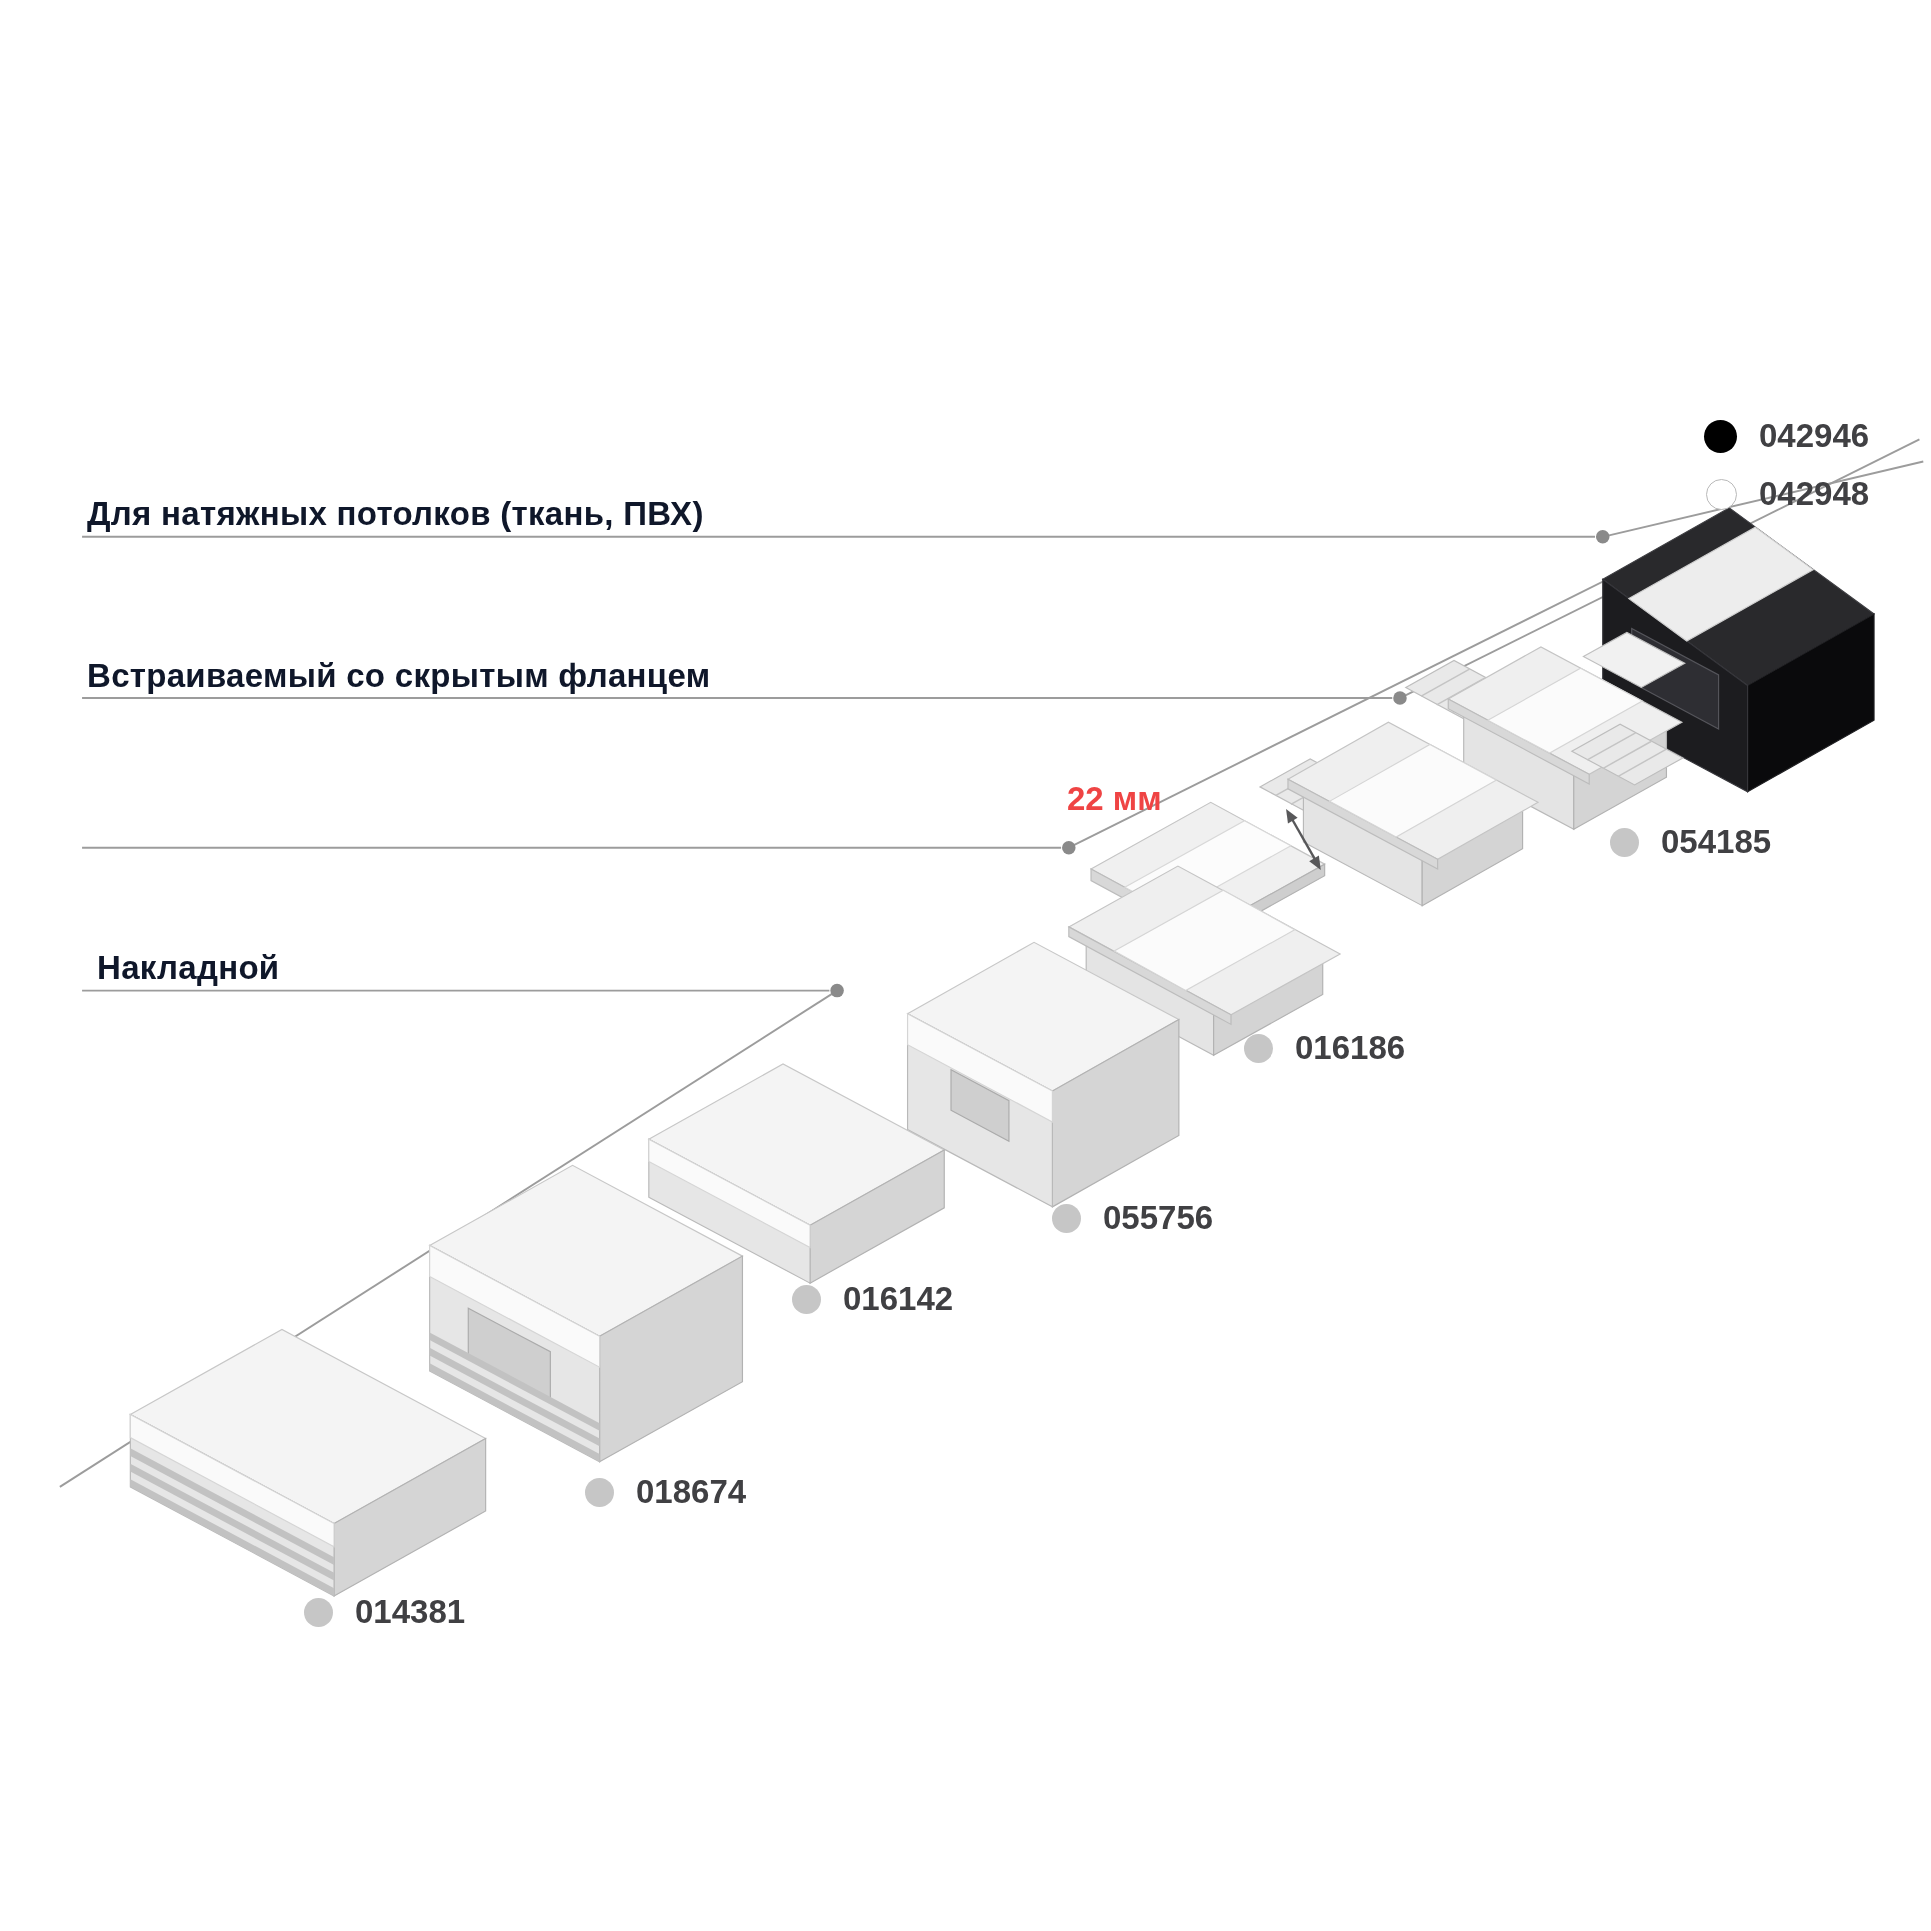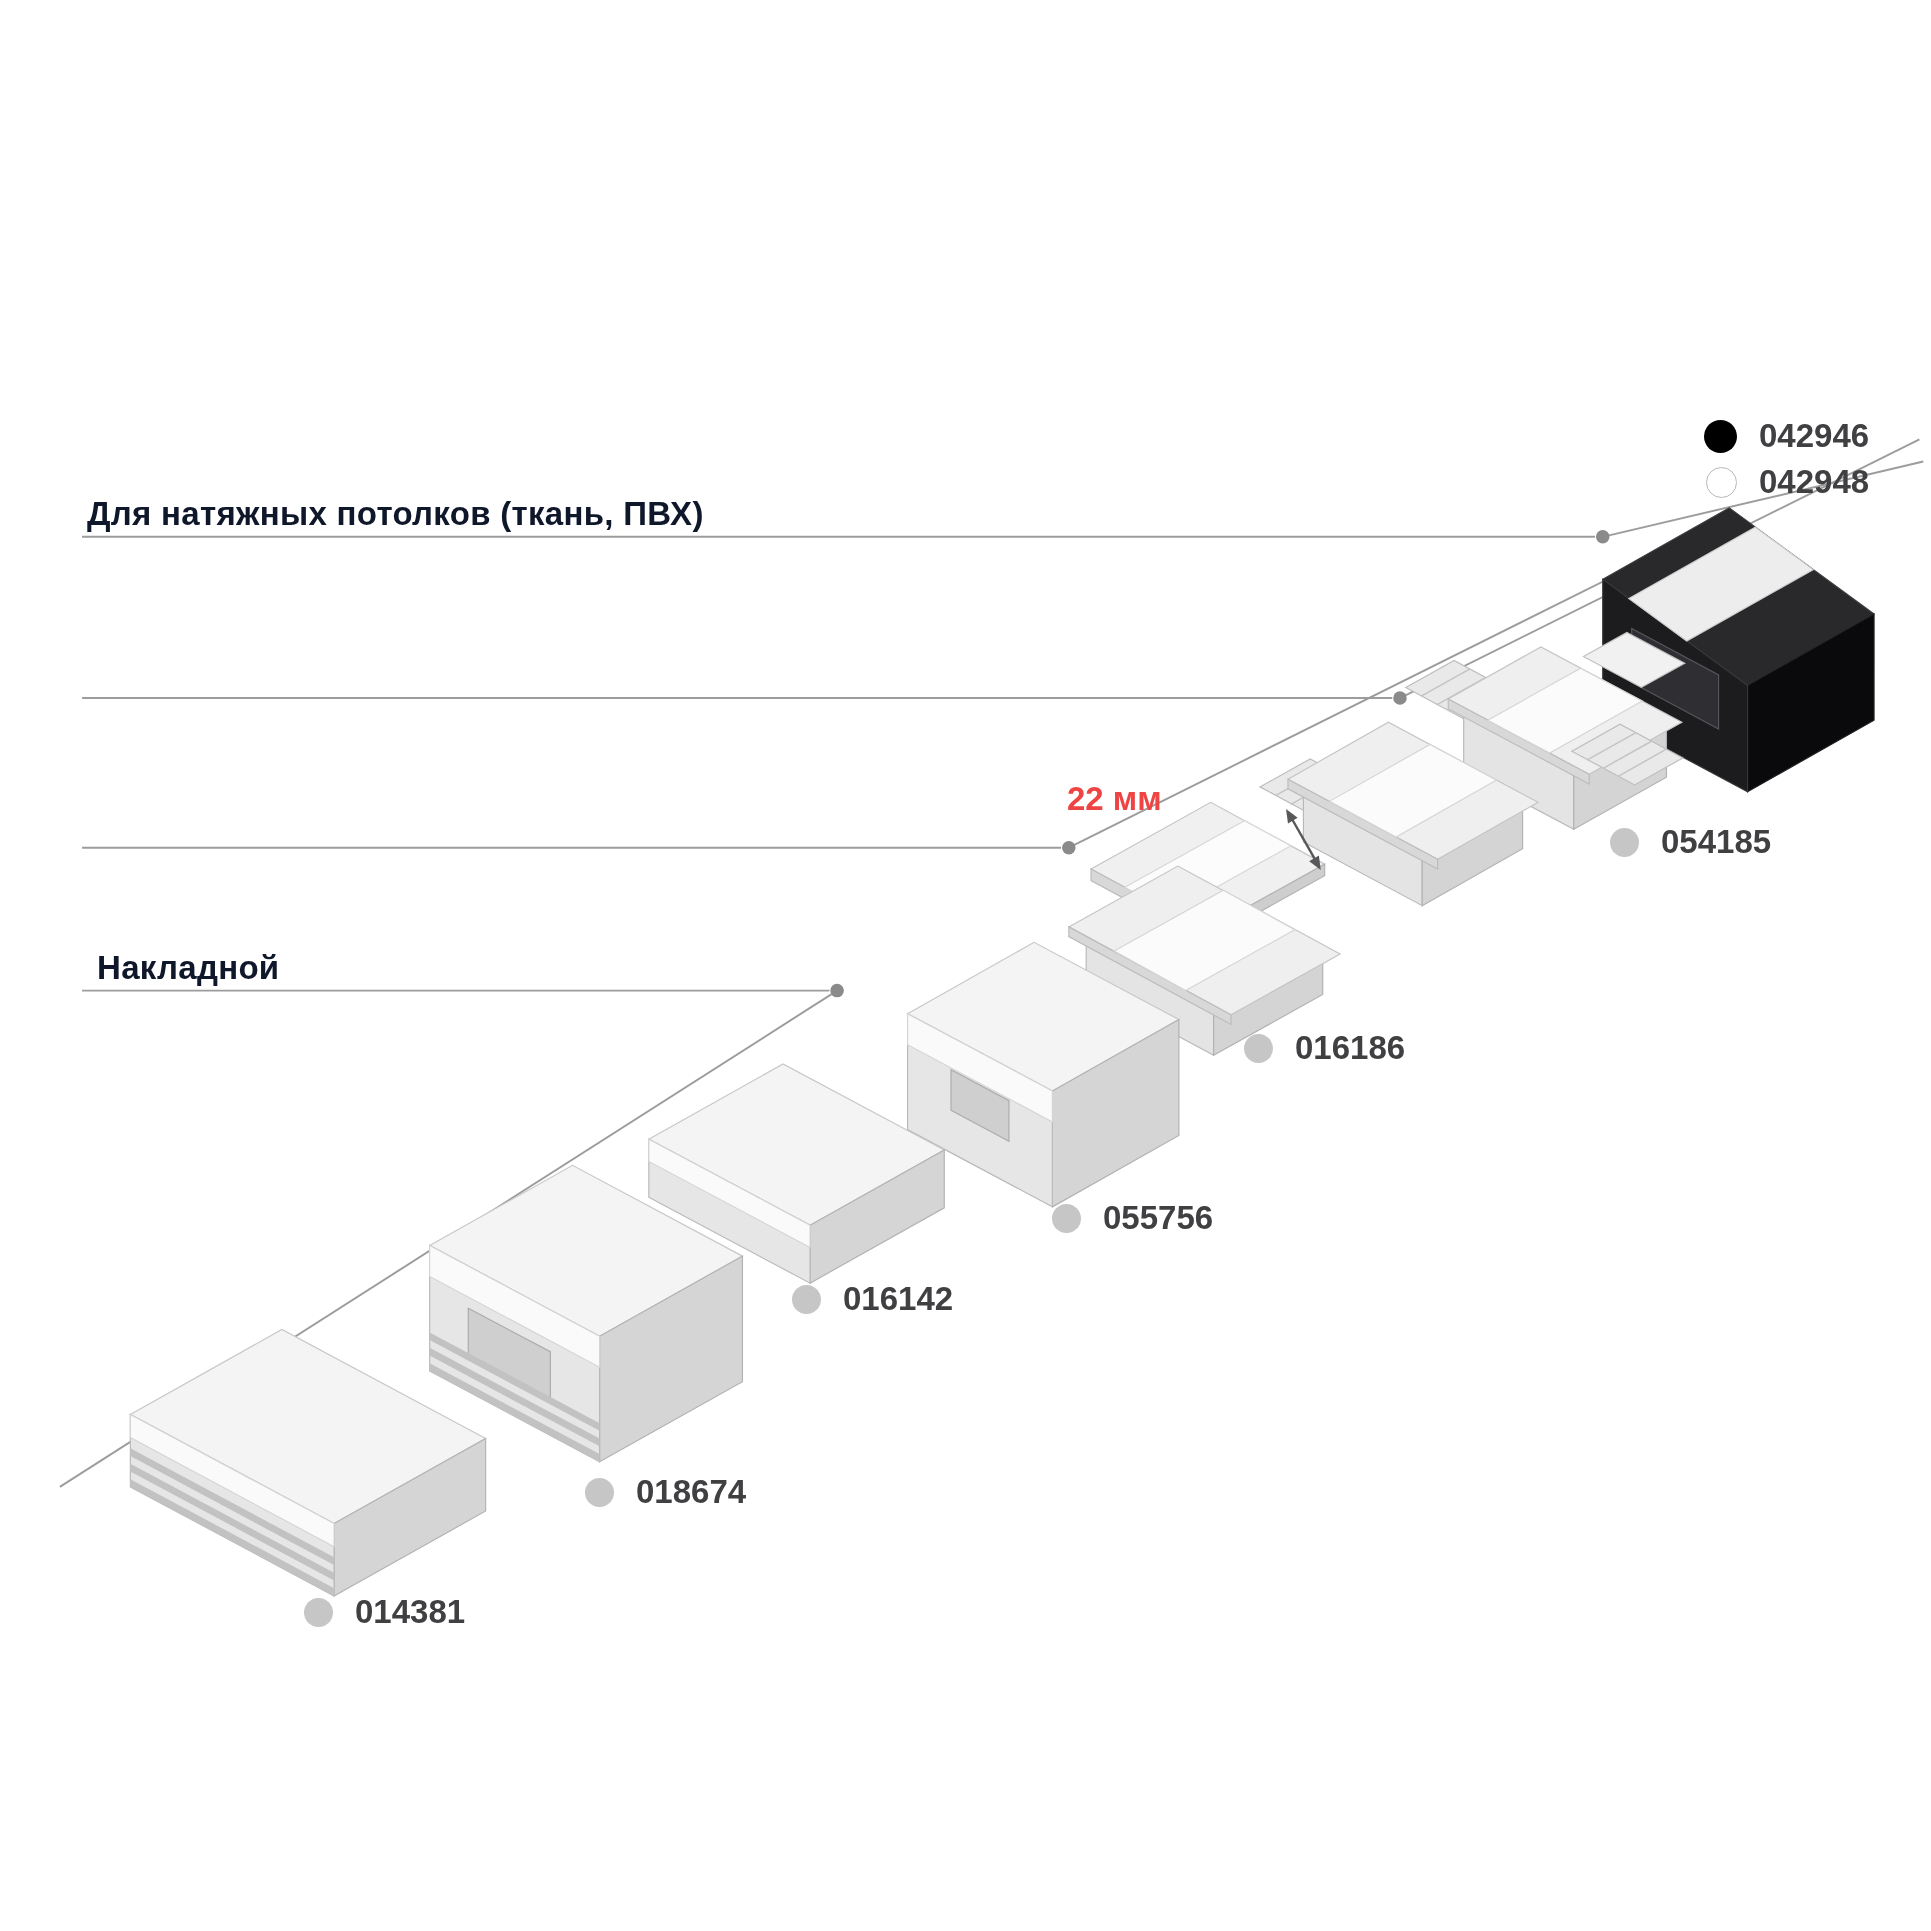--- a/index.html
+++ b/index.html
@@ -146,29 +146,30 @@
       <polygon points="346,1653 503,1565 503,1490 346,1578" fill="#d5d5d5" stroke="#b2b2b2"></polygon>
       <polygon points="135,1540 346,1653 346,1578 135,1465" fill="#e6e6e6" stroke="#b9b9b9"></polygon>
       <polygon points="135,1465 346,1578 346,1602 135,1489" fill="#fafafa" stroke="#d5d5d5"></polygon>
       <polygon points="135,1540 346,1653 346,1645 135,1532" fill="#c2c2c2" stroke="none"></polygon>
       <polygon points="135,1524 346,1637 346,1629 135,1516" fill="#c2c2c2" stroke="none"></polygon>
       <polygon points="135,1508 346,1621 346,1613 135,1500" fill="#c2c2c2" stroke="none"></polygon>
     </g>
   </svg>
 
   <div class="cat-label" style="left:87px;top:495px">Для натяжных потолков (ткань, ПВХ)</div>
+  <div class="cat-label" style="left:87px;top:657px">Встраиваемый со скрытым фланцем</div>
   <div class="cat-label" style="left:97px;top:949px">Накладной</div>
 
   <div class="dim-label" style="left:1067px;top:780px">22 мм</div>
 
   <div class="code-row" style="left:1704px;top:436px">
     <span class="dot black"></span>
     <span>042946</span>
   </div>
-  <div class="code-row" style="left:1706px;top:482px">
+  <div class="code-row" style="left:1706px;top:494px">
     <span class="dot white"></span>
     <span>042948</span>
   </div>
   <div class="code-row" style="left:1610px;top:842px">
     <span class="dot"></span>
     <span>054185</span>
   </div>
   <div class="code-row" style="left:1244px;top:1048px">
     <span class="dot"></span>
     <span>016186</span>

